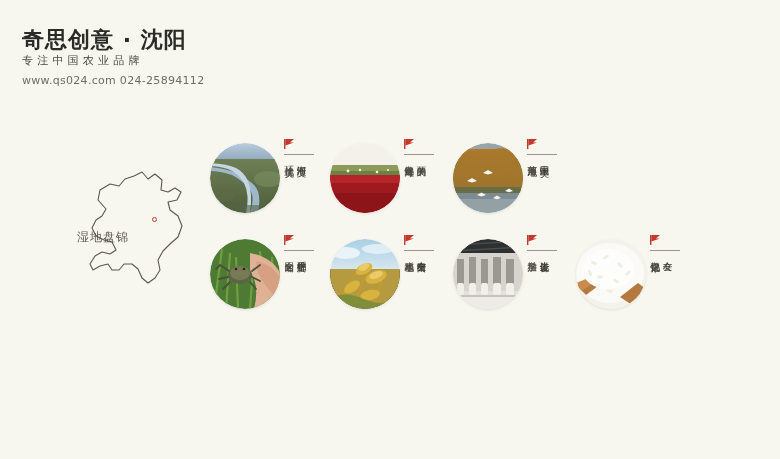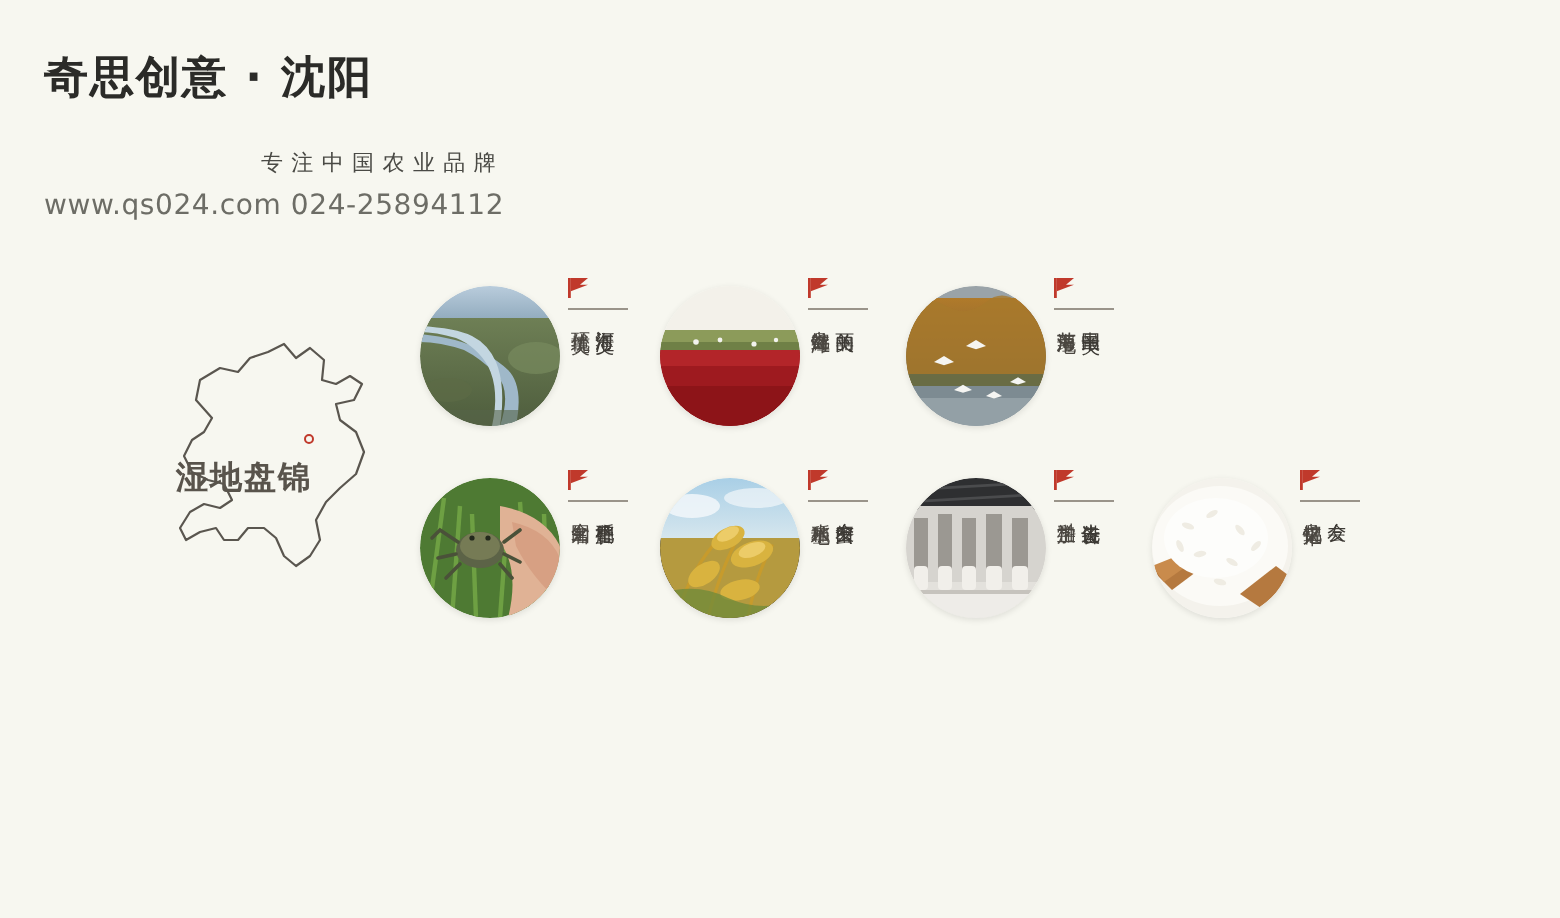--- a/index.html
+++ b/index.html
@@ -12,33 +12,33 @@
   }
 
   
   #brand-header { position:absolute; left:22px; top:28px; }
   #brand-title {
     font-size:22px; font-weight:bold; color:#2b2b28;
     letter-spacing:1px; line-height:1.05; white-space:nowrap;
   }
   #brand-sub {
     font-size:11px; color:#4a4a45; letter-spacing:4.2px;
-    margin-top:23px; white-space:nowrap;text-align:right;
+    margin-top:2px; white-space:nowrap;
   }
   #brand-contact {
-    font-size:14px; color:#6d6d66; letter-spacing:.3px;
+    font-size:11px; color:#6d6d66; letter-spacing:.3px;
     margin-top:6px; white-space:nowrap;
   }
 
   
   #map-block { position:absolute; left:62px; top:152px; width:140px; height:150px; }
   #map-svg { display:block; }
   #map-label {
-    position:absolute; left:26px; top:77px;
-    font-size:16px; color:#59544c; letter-spacing:1px; white-space:nowrap;font-weight:bold;
+    position:absolute; left:15px; top:77px;
+    font-size:12px; color:#59544c; letter-spacing:1px; white-space:nowrap;
   }
   #map-dot {
     position:absolute; left:90px; top:65px; width:5px; height:5px;
     border:1px solid #c0392b; border-radius:50%; background:transparent;
   }
 
   
   #features { position:absolute; left:210px; top:135px; width:560px; height:200px; }
   .feature { position:absolute; width:122px; height:95px; }
   .fcircle {

